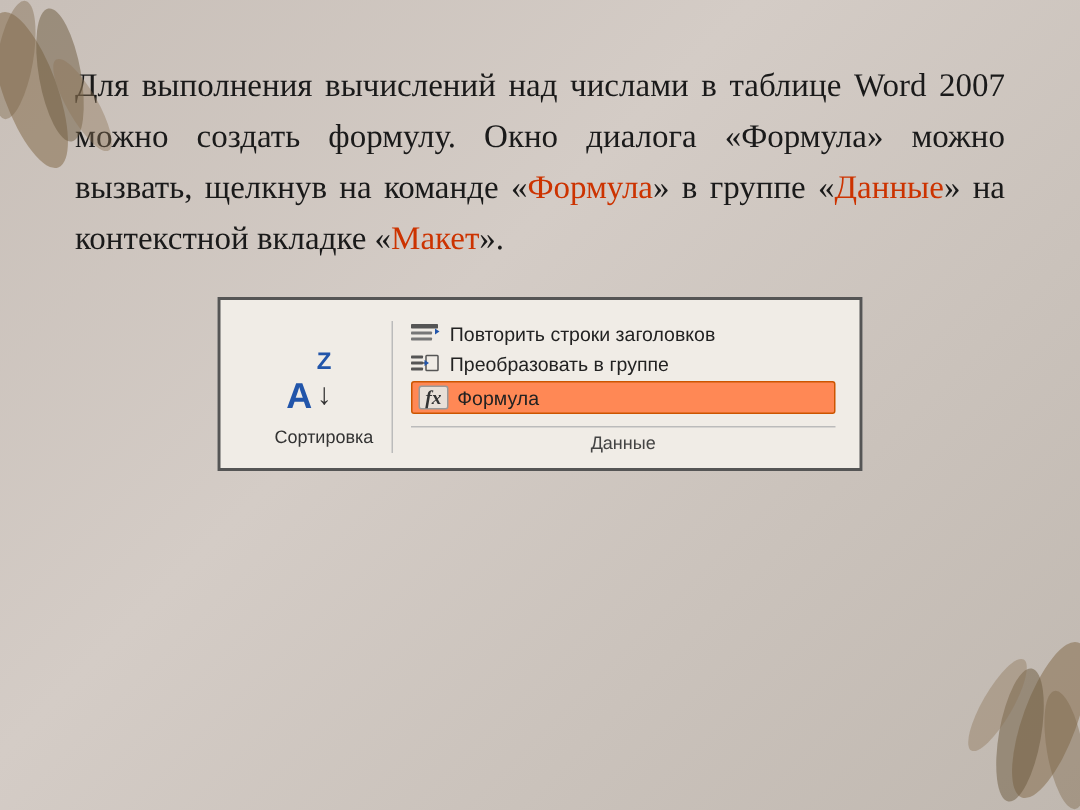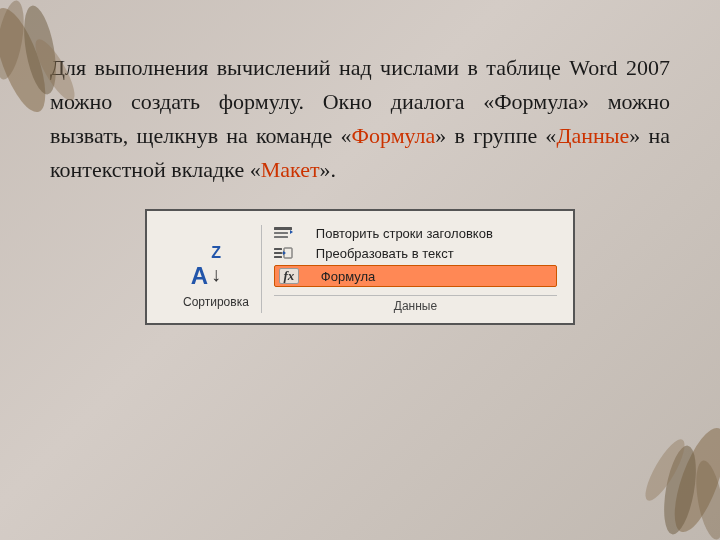--- a/index.html
+++ b/index.html
@@ -17,21 +17,21 @@
 
     .slide-container {
       width: 720px;
       height: 540px;
       background: linear-gradient(135deg, #c8bfb8 0%, #d4ccc6 40%, #c0b8b0 100%);
       position: relative;
       display: flex;
       flex-direction: column;
       align-items: center;
       justify-content: flex-start;
-      padding: 41px 50px 20px 50px;
+      padding: 30px 50px 20px 50px;
     }
 
     
     .corner-decor-left {
       position: absolute;
       top: 0;
       left: 0;
       width: 120px;
       height: 120px;
     }
@@ -137,21 +137,21 @@
       gap: 4px;
       padding-left: 12px;
       flex: 1;
       justify-content: space-between;
     }
 
     .ui-menu-item {
       display: flex;
       flex-direction: row;
       align-items: center;
-      gap: 22px;
+      gap: 6px;
       font-size: 13px;
       color: #222;
       font-family: Arial, sans-serif;
     }
 
     .ui-menu-item.formula-item {
       background: #ff8855;
       border: 1.5px solid #cc5500;
       padding: 2px 6px 2px 4px;
       border-radius: 2px;
@@ -255,21 +255,21 @@
         <span class="menu-icon convert-icon">
           <svg width="20" height="14" viewBox="0 0 20 14" fill="none" xmlns="http://www.w3.org/2000/svg">
             <rect x="0" y="2" width="8" height="2" rx="0.5" fill="#555"></rect>
             <rect x="0" y="6" width="8" height="2" rx="0.5" fill="#555"></rect>
             <rect x="0" y="10" width="8" height="2" rx="0.5" fill="#555"></rect>
             <rect x="10" y="2" width="8" height="10" rx="0.5" fill="none" stroke="#555" stroke-width="1"></rect>
             <line x1="8" y1="7" x2="10" y2="7" stroke="#555" stroke-width="1"></line>
             <path d="M9 5 L12 7 L9 9 Z" fill="#2255aa"></path>
           </svg>
         </span>
-        <span>Преобразовать в текст</span>
+        <span>Преобразовать в группе</span>
       </div>
 
       <div class="ui-menu-item formula-item">
         <span class="menu-icon">
           <div class="fx-icon">
             <span>fx</span>
           </div>
         </span>
         <span>Формула</span>
       </div>

